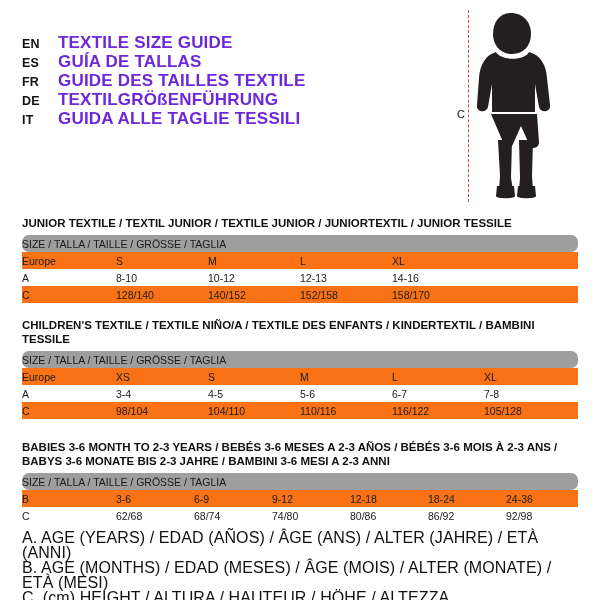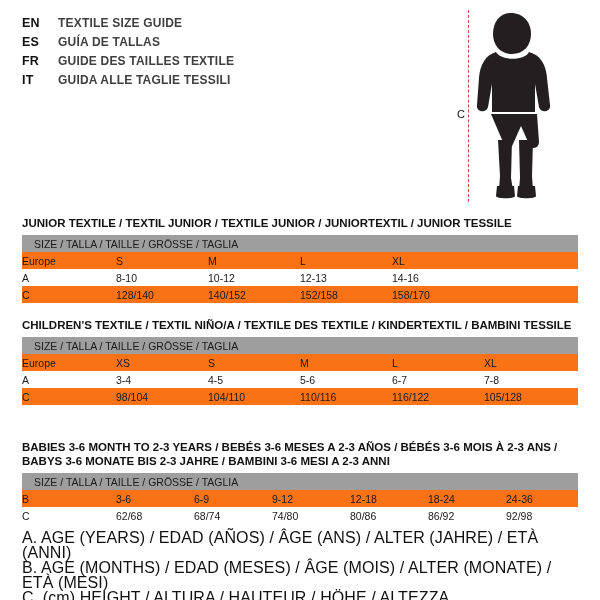--- a/index.html
+++ b/index.html
@@ -32,26 +32,27 @@
     display: flex;
     align-items: baseline;
     height: 19px;
   }
   .hlang {
     width: 36px;
     font-size: 12.5px;
     font-weight: bold;
     letter-spacing: 0.2px;
     color: #111;
+    margin-top: 21px;
   }
   .htitle {
-    font-size: 12px;
+    font-size: 17px;
     font-weight: bold;
     letter-spacing: 0.2px;
-    color: #404040;
+    color: #6d28d9;
   }
 
   
   .figure {
     position: absolute;
     left: 455px;
     top: 8px;
     width: 130px;
     height: 195px;
   }
@@ -100,21 +101,22 @@
     vertical-align: middle;
   }
   .band td {
     background: #9e9e9e;
     color: #ffffff;
     font-weight: normal;
     font-size: 10.5px;
     height: 16px;
   }
   .band td.first {
-    padding-left: 12px;
+    padding-left: 0;
+    border-radius: 7px;
   }
   .row-grey td {
     background: #f97316;
   }
   .row-white td {
     background: #ffffff;
   }
   td.first {
     padding-left: 4px;
   }
@@ -143,20 +145,24 @@
       <span class="hlang">EN</span>
       <span class="htitle">TEXTILE SIZE GUIDE</span>
     </div>
     <div class="hrow">
       <span class="hlang">ES</span>
       <span class="htitle">GUÍA DE TALLAS</span>
     </div>
     <div class="hrow">
       <span class="hlang">FR</span>
       <span class="htitle">GUIDE DES TAILLES TEXTILE</span>
+    </div>
+    <div class="hrow">
+      <span class="hlang">DE</span>
+      <span class="htitle">TEXTILGRÖßENFÜHRUNG</span>
     </div>
     <div class="hrow">
       <span class="hlang">IT</span>
       <span class="htitle">GUIDA ALLE TAGLIE TESSILI</span>
     </div>
   </div>
 
   <div class="figure">
     <div class="dash-left"></div>
     <span class="c-label">C</span>
@@ -216,21 +222,21 @@
         <td>140/152</td>
         <td>152/158</td>
         <td>158/170</td>
         <td></td>
       </tr>
     </tbody>
       </table>
   </div>
 
   <div class="section" style="top:318px;">
-    <div class="sec-title">CHILDREN'S TEXTILE / TEXTIL NIÑO/A / TEXTILE DES TEXTILE / KINDERTEXTIL / BAMBINI TESSILE</div>
+    <div class="sec-title">CHILDREN'S TEXTILE / TEXTILE NIÑO/A / TEXTILE DES ENFANTS / KINDERTEXTIL / BAMBINI TESSILE</div>
     <table class="sz">
       <colgroup>
         <col style="width:94px">
           <col style="width:92px">
           <col style="width:92px">
           <col style="width:92px">
           <col style="width:92px">
           <col style="width:94px">
       </colgroup>
       <tbody>

